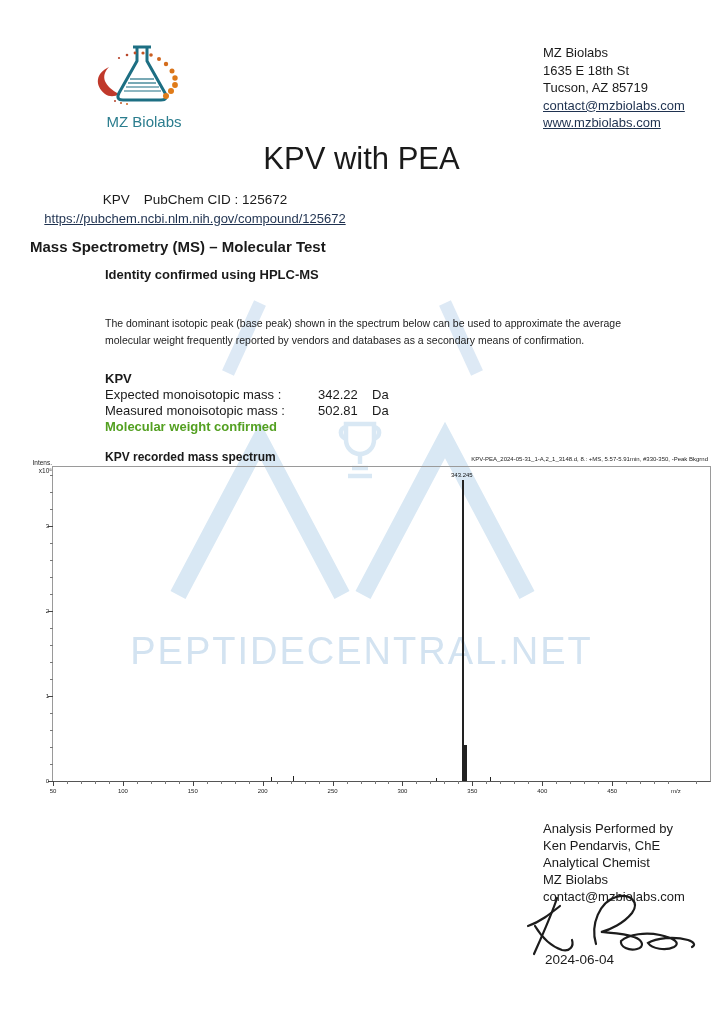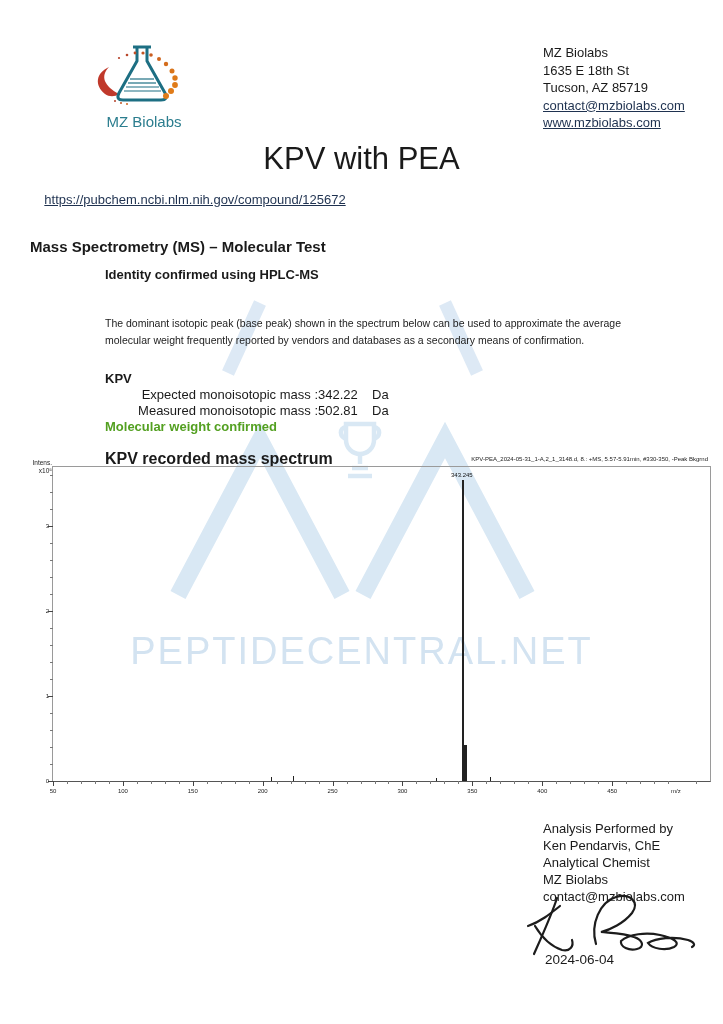--- a/index.html
+++ b/index.html
@@ -24,24 +24,24 @@
   .compound .cname{margin-right:14px;}
   .pc-link{color:#1f3250;text-decoration:underline;font-size:13px;cursor:pointer;}
   
   .section-heading{left:30px;top:238px;font-size:15px;font-weight:bold;}
   .method{left:105px;top:267px;font-size:13px;line-height:16.5px;}
   .method .m1{font-weight:bold;}
   .note{left:105px;top:315px;font-size:10.5px;line-height:17px;color:#222;}
   .kpv-block{left:105px;top:371px;font-size:13px;}
   .kpv-name{font-weight:bold;line-height:16px;}
   .mass-row{display:flex;line-height:15.5px;}
-  .mass-label{width:213px;text-align:right;}
+  .mass-label{width:213px;}
   .mass-value{width:54px;}
   .confirm{font-weight:bold;color:#53a021;line-height:16px;margin-top:1px;}
-  .spectrum-heading{left:105px;top:450px;font-size:16px;font-weight:bold;}
+  .spectrum-heading{left:105px;top:450px;font-size:12px;font-weight:bold;}
   
   .chart-header{left:250px;top:456px;width:458px;text-align:right;font-size:6px;color:#222;}
   .ylab{left:14px;top:459px;width:38px;text-align:right;font-size:6.5px;line-height:8px;color:#222;}
   #plot{left:52px;top:466px;width:657px;height:314px;border:1px solid #9a9a9a;
         border-bottom:1px solid #555;background:transparent;}
   .tick{position:absolute;background:#444;}
   .xmajor{bottom:-5px;width:1px;height:5px;}
   .xminor{bottom:-3px;width:1px;height:3px;background:#777;}
   .ymajor{left:-5px;height:1px;width:5px;}
   .yminor{left:-3px;height:1px;width:3px;background:#777;}
@@ -124,20 +124,23 @@
     <div>1635 E 18th St</div>
     <div>Tucson, AZ 85719</div>
     <span class="lh-link">contact@mzbiolabs.com</span>
     <span class="lh-link">www.mzbiolabs.com</span>
   </div>
 
   <div class="abs layer doc-title">KPV with PEA</div>
 
   <div class="abs layer compounds">
     <div class="compound">
+      <div class="line1">
+        <span class="cname">KPV</span><span>PubChem CID : 125672</span>
+      </div>
       <span class="pc-link">https://pubchem.ncbi.nlm.nih.gov/compound/125672</span>
     </div>
   </div>
 
   <div class="abs layer section-heading">Mass Spectrometry (MS) – Molecular Test</div>
 
   <div class="abs layer method">
     <div class="m1">Identity confirmed using HPLC-MS</div>
   </div>
 

